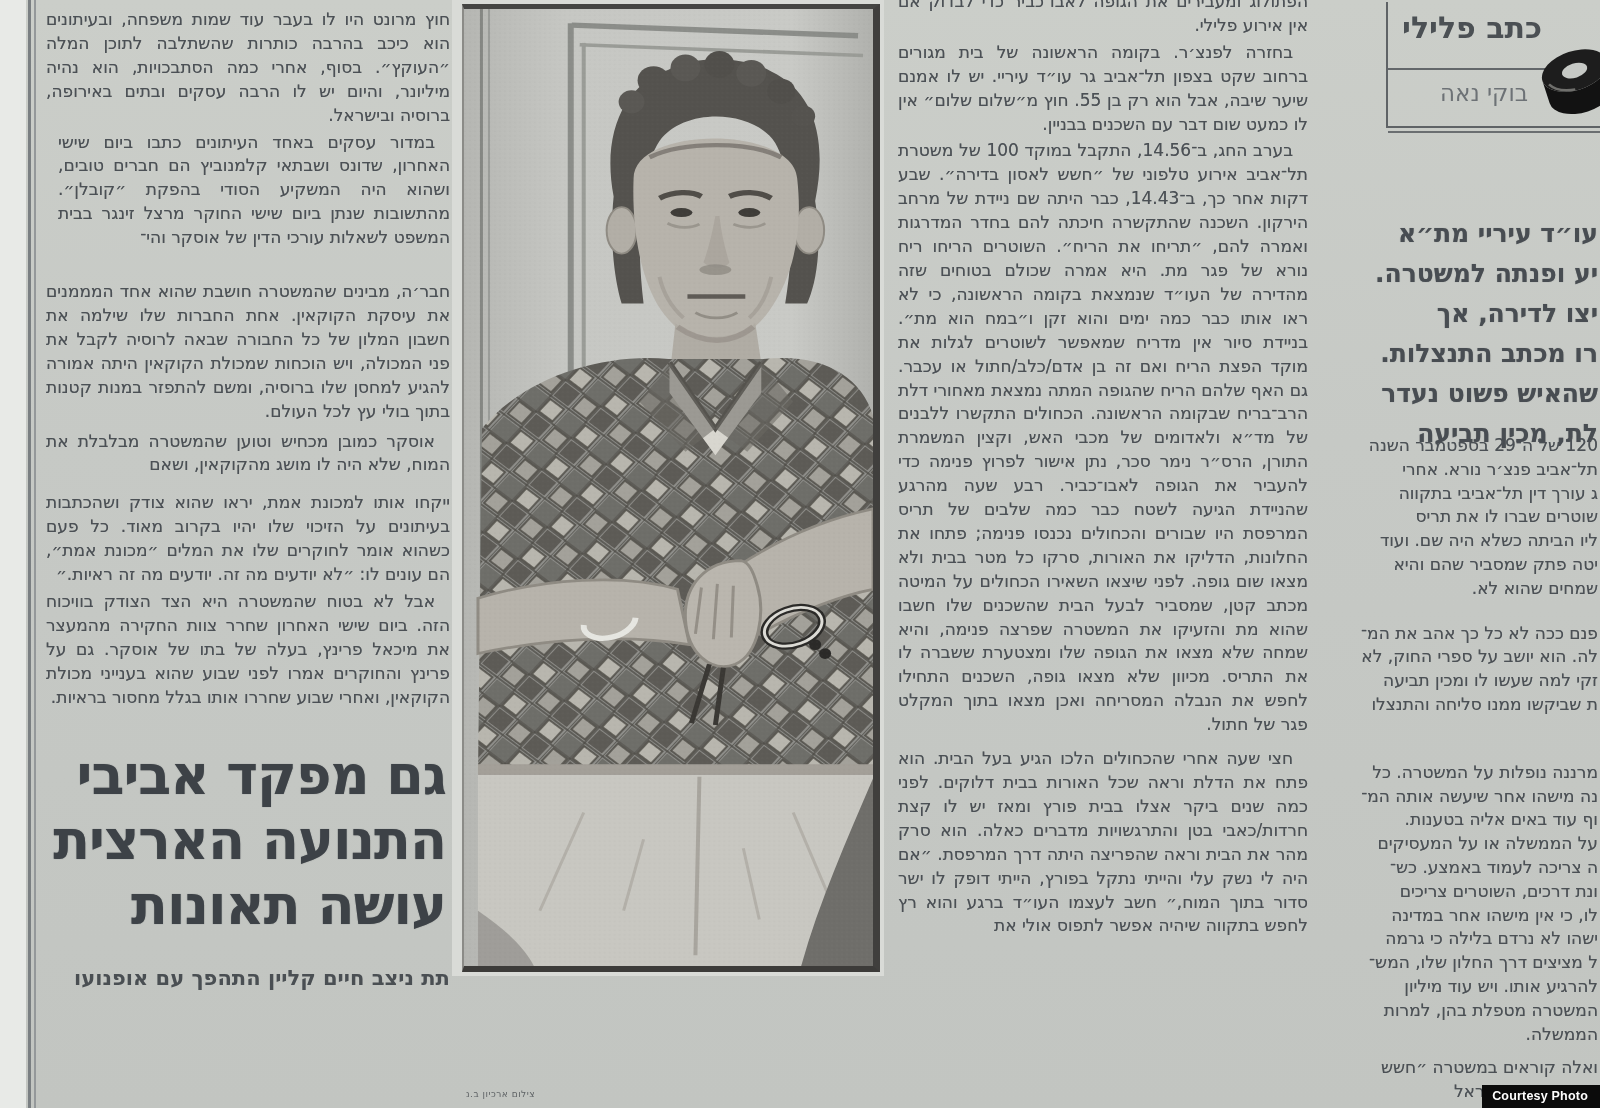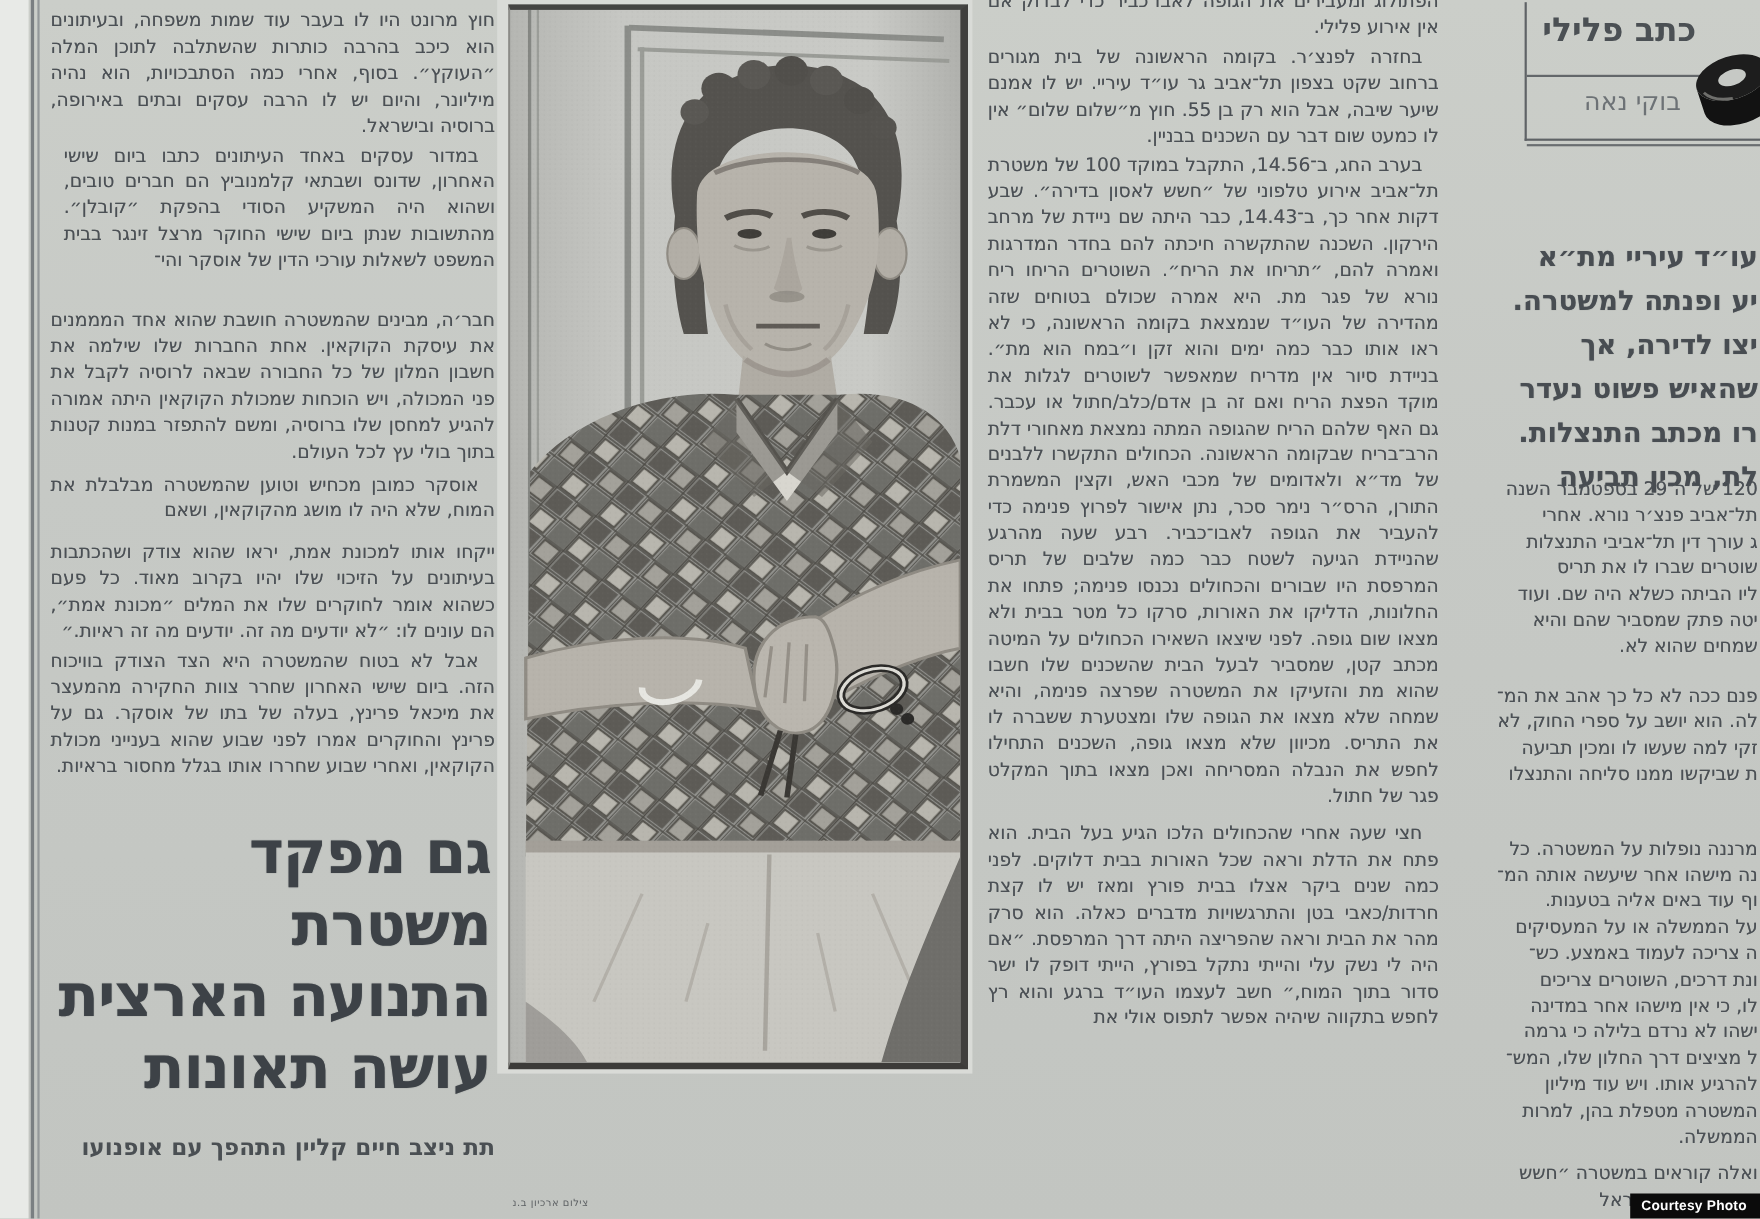--- a/index.html
+++ b/index.html
@@ -76,21 +76,21 @@
   <section class="col col-left">
     <div id="left-text">
         <p class="para">חוץ מרונט היו לו בעבר עוד שמות משפחה, ובעיתונים הוא כיכב בהרבה כותרות שהשתלבה לתוכן המלה ״העוקץ״. בסוף, אחרי כמה הסתבכויות, הוא נהיה מיליונר, והיום יש לו הרבה עסקים ובתים באירופה, ברוסיה ובישראל.</p>
         <p class="para ind" style="margin-bottom: 30px; margin-left: 12px;">במדור עסקים באחד העיתונים כתבו ביום שישי האחרון, שדונס ושבתאי קלמנוביץ הם חברים טובים, ושהוא היה המשקיע הסודי בהפקת ״קובלן״. מהתשובות שנתן ביום שישי החוקר מרצל זינגר בבית המשפט לשאלות עורכי הדין של אוסקר והי־</p>
         <p class="para" style="margin-bottom: 6px;">חבר׳ה, מבינים שהמשטרה חושבת שהוא אחד המממנים את עיסקת הקוקאין. אחת החברות שלו שילמה את חשבון המלון של כל החבורה שבאה לרוסיה לקבל את פני המכולה, ויש הוכחות שמכולת הקוקאין היתה אמורה להגיע למחסן שלו ברוסיה, ומשם להתפזר במנות קטנות בתוך בולי עץ לכל העולם.</p>
         <p class="para ind" style="margin-bottom: 14px;">אוסקר כמובן מכחיש וטוען שהמשטרה מבלבלת את המוח, שלא היה לו מושג מהקוקאין, ושאם</p>
         <p class="para">ייקחו אותו למכונת אמת, יראו שהוא צודק ושהכתבות בעיתונים על הזיכוי שלו יהיו בקרוב מאוד. כל פעם כשהוא אומר לחוקרים שלו את המלים ״מכונת אמת״, הם עונים לו: ״לא יודעים מה זה. יודעים מה זה ראיות.״</p>
         <p class="para ind">אבל לא בטוח שהמשטרה היא הצד הצודק בוויכוח הזה. ביום שישי האחרון שחרר צוות החקירה מהמעצר את מיכאל פרינץ, בעלה של בתו של אוסקר. גם על פרינץ והחוקרים אמרו לפני שבוע שהוא בענייני מכולת הקוקאין, ואחרי שבוע שחררו אותו בגלל מחסור בראיות.</p>
       </div>
     <div class="headline" id="headline">
-        <div class="hl">גם מפקד משטרת</div>
+        <div class="hl">גם מפקד אביבי</div>
         <div class="hl">התנועה הארצית</div>
         <div class="hl">עושה תאונות</div>
       </div>
     <div class="subhead">תת ניצב חיים קליין התהפך עם אופנועו</div>
   </section>
 
   <figure class="photo-wrap" style="margin:0">
     <div class="photo-frame">
       <svg viewBox="0 0 410 1072" preserveAspectRatio="none">
         <defs>
@@ -209,29 +209,29 @@
           <ellipse cx="30" cy="26" rx="26" ry="15" fill="#1d1d1d"></ellipse>
           <ellipse cx="30" cy="26" rx="10" ry="5.5" fill="#c6c9c5"></ellipse>
           <path d="M8,30 a26,15 0 0 0 18,10" stroke="#6f6f6c" stroke-width="2" fill="none"></path>
         </g>
       </svg>
     </div>
     <div class="lede" id="lede">
         <div class="lede-line">עו״ד עיריי מת״א</div>
         <div class="lede-line">יע ופנתה למשטרה.</div>
         <div class="lede-line">יצו לדירה, אך</div>
+        <div class="lede-line">רו מכתב התנצלות.</div>
         <div class="lede-line">שהאיש פשוט נעדר</div>
-        <div class="lede-line">רו מכתב התנצלות.</div>
         <div class="lede-line">לת, מכין תביעה</div>
       </div>
     <div class="right-body" id="right-body">
         <div class="rgroup g0">
           <div class="rline">120 של ה־29 בספטמבר השנה</div>
           <div class="rline">תל־אביב פנצ׳ר נורא. אחרי</div>
-          <div class="rline">ג עורך דין תל־אביבי התנצלות</div>
+          <div class="rline">ג עורך דין תל־אביבי בתקווה</div>
           <div class="rline">שוטרים שברו לו את תריס</div>
           <div class="rline">ליו הביתה כשלא היה שם. ועוד</div>
           <div class="rline">יטה פתק שמסביר שהם והיא</div>
           <div class="rline">שמחים שהוא לא.</div>
         </div>
         <div class="rgroup g1">
           <div class="rline">פנם ככה לא כל כך אהב את המ־</div>
           <div class="rline">לה. הוא יושב על ספרי החוק, לא</div>
           <div class="rline">זקי למה שעשו לו ומכין תביעה</div>
           <div class="rline">ת שביקשו ממנו סליחה והתנצלו</div>

